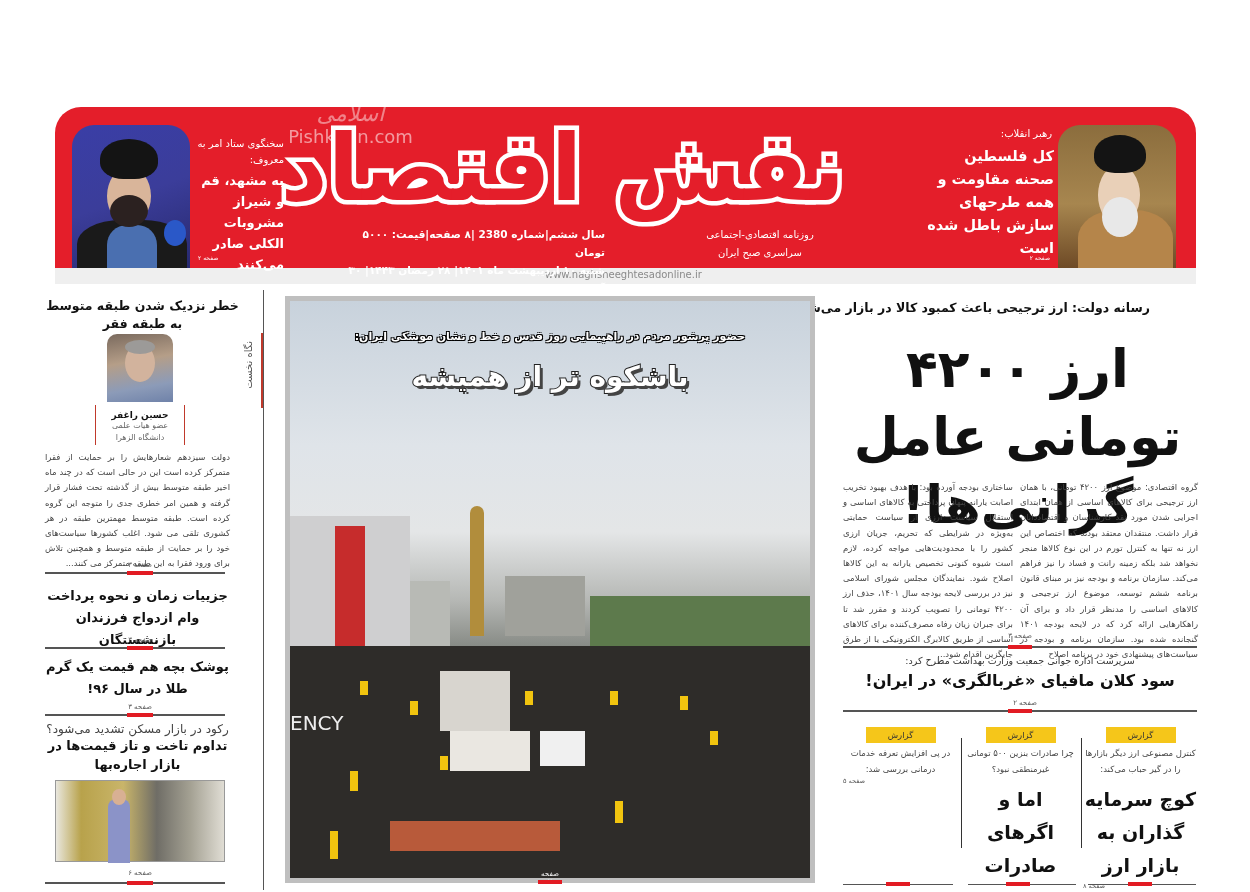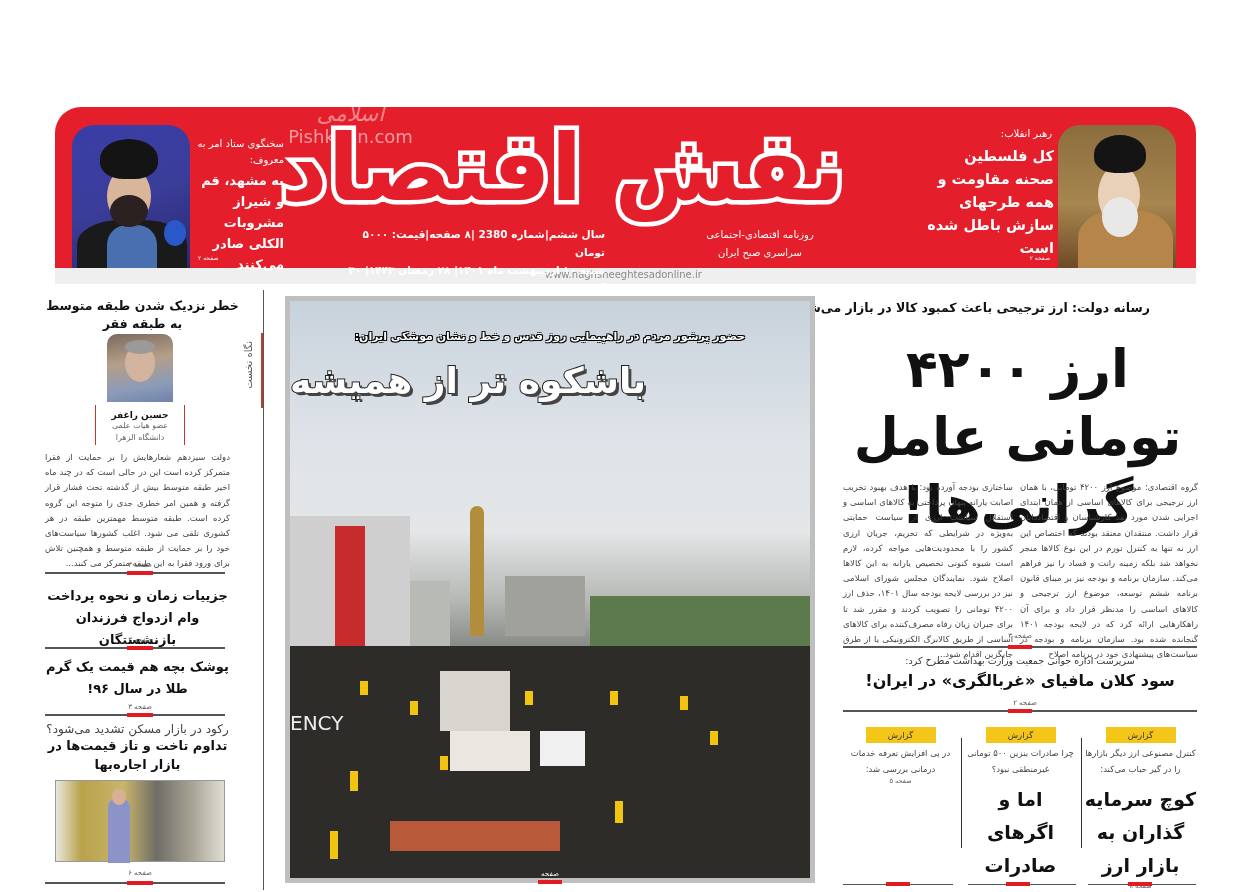--- a/index.html
+++ b/index.html
@@ -52,28 +52,28 @@
   .report{width:115px;text-align:center;}
   .tag{display:inline-block;width:70px;height:16px;background:#f5c61a;font-size:8.5px;line-height:16px;color:#333;}
   .rep-kick{font-size:8.5px;line-height:16px;color:#444;margin-top:2px;}
   .rep-head{font-size:19px;font-weight:900;line-height:33px;margin-top:6px;}
   #rep1{left:1083px;top:723px;}
   #rep2{left:963px;top:723px;}
   #rep3{left:843px;top:723px;}
   .vsep{width:1px;background:#333;}
   #vs1{left:1081px;top:738px;height:110px;}
   #vs2{left:961px;top:738px;height:110px;}
-  .rep-page{font-size:6.5px;color:#555;text-align:center;}
+  .rep-page{font-size:6.5px;color:#555;text-align:left;}
   .botline{height:1px;background:#555;}
   
   #photo-frame{left:285px;top:296px;width:530px;height:587px;background:#bfbfbf;}
   #photo{left:290px;top:301px;width:520px;height:577px;overflow:hidden;
     background:linear-gradient(180deg,#c8d2dc 0%,#dfe4e9 25%,#e4e6e7 40%,#b5b7b4 52%,#7b7f79 62%,#3c3c3a 75%,#2f2d2a 100%);}
   #photo-kicker{left:290px;top:330px;width:520px;text-align:center;font-size:11px;font-weight:bold;color:#fff;text-shadow:1px 1px 0 #000,-1px -1px 0 #000,1px -1px 0 #000,-1px 1px 0 #000;}
-  #photo-head{left:290px;top:360px;width:520px;text-align:left;font-size:36px;font-weight:900;color:#fff;
+  #photo-head{left:290px;top:360px;width:520px;text-align:center;font-size:28px;font-weight:900;color:#fff;
     -webkit-text-stroke:2px #222;paint-order:stroke fill;text-shadow:3px 3px 0 #444;}
   .bldg{position:absolute;}
   .flag{position:absolute;width:8px;height:14px;background:#f1c40f;}
   #agency{position:absolute;left:0;top:410px;font-size:20px;color:#eee;direction:ltr;}
   #photo-page{left:540px;top:870px;}
   
   #nagah{left:243px;top:333px;width:20px;height:75px;border-right:2px solid #c0392b;}
   #nagah span{position:absolute;left:0;top:8px;writing-mode:vertical-rl;transform:rotate(180deg);font-size:10px;color:#555;}
   #nagah-line{left:263px;top:290px;width:1px;height:600px;background:#555;}
   #op-head{left:45px;top:297px;width:195px;text-align:center;font-size:12.5px;font-weight:bold;line-height:18px;}

